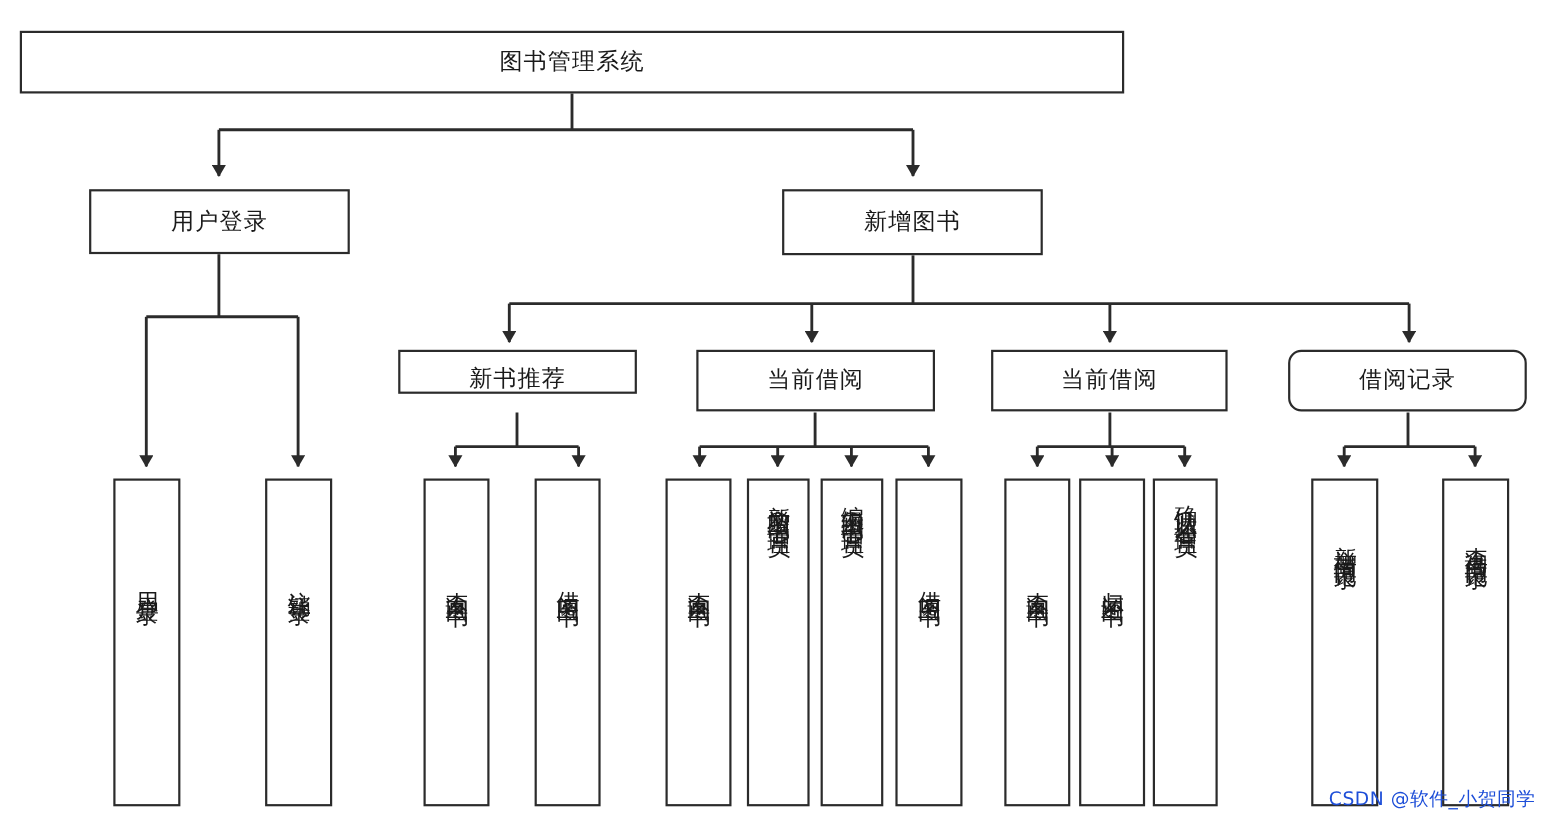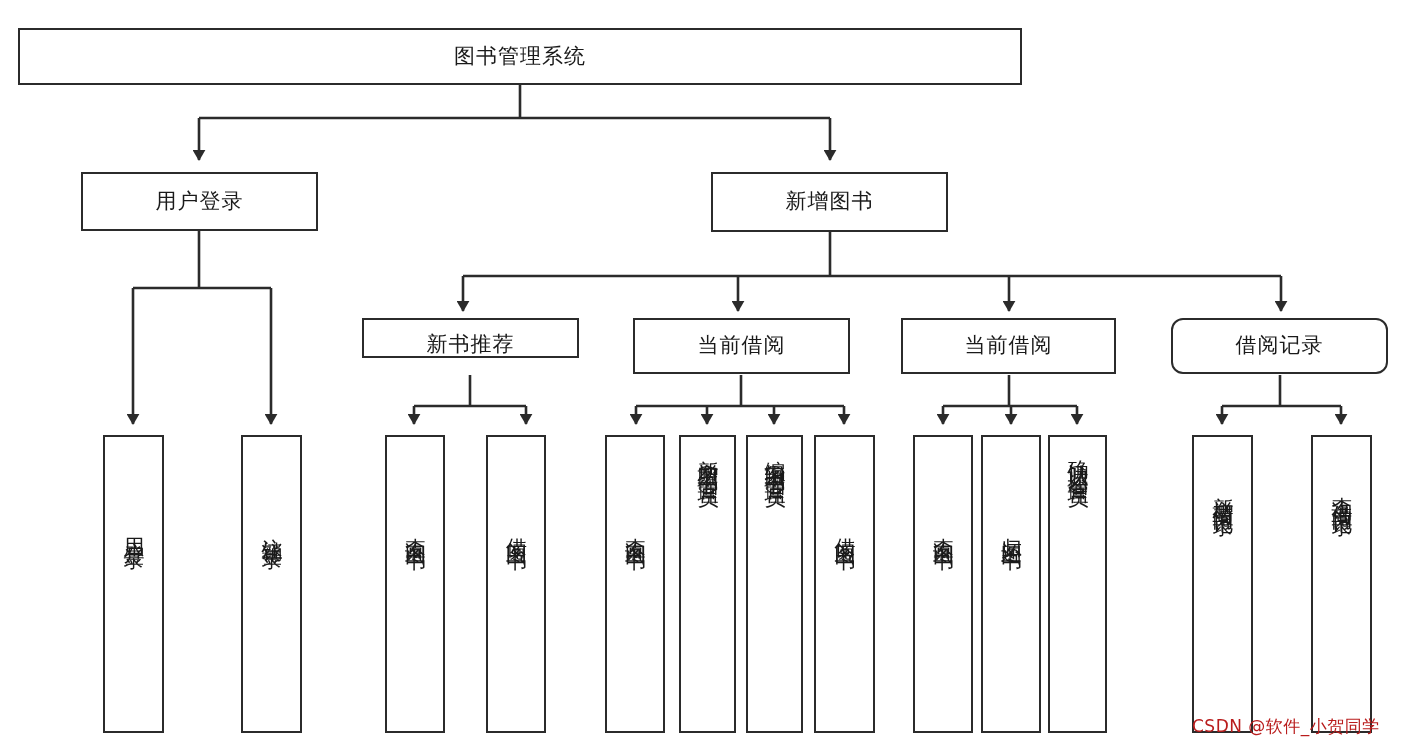--- a/index.html
+++ b/index.html
@@ -50,24 +50,25 @@
     text-orientation: upright;
     font-size: 21px;
     letter-spacing: 4px;
     line-height: 1.0;
     white-space: nowrap;
     display: block;
   }
   .watermark {
     position: absolute;
     font-size: 17px;
-    color: #b91c1c;
+    color: #1d4ed8;
     letter-spacing: 0.5px;
     white-space: nowrap;
     pointer-events: none;
+    margin-left: 16px;
   }
 </style>
 </head>
 <body>
 
 <div id="canvas">
 
   <svg id="wires" viewBox="0 0 1405 747" xmlns="http://www.w3.org/2000/svg">
     <defs>
       <marker id="arrow" viewBox="0 0 12 14" refX="11" refY="7" markerWidth="11" markerHeight="13" orient="auto-start-reverse" markerUnits="userSpaceOnUse">

